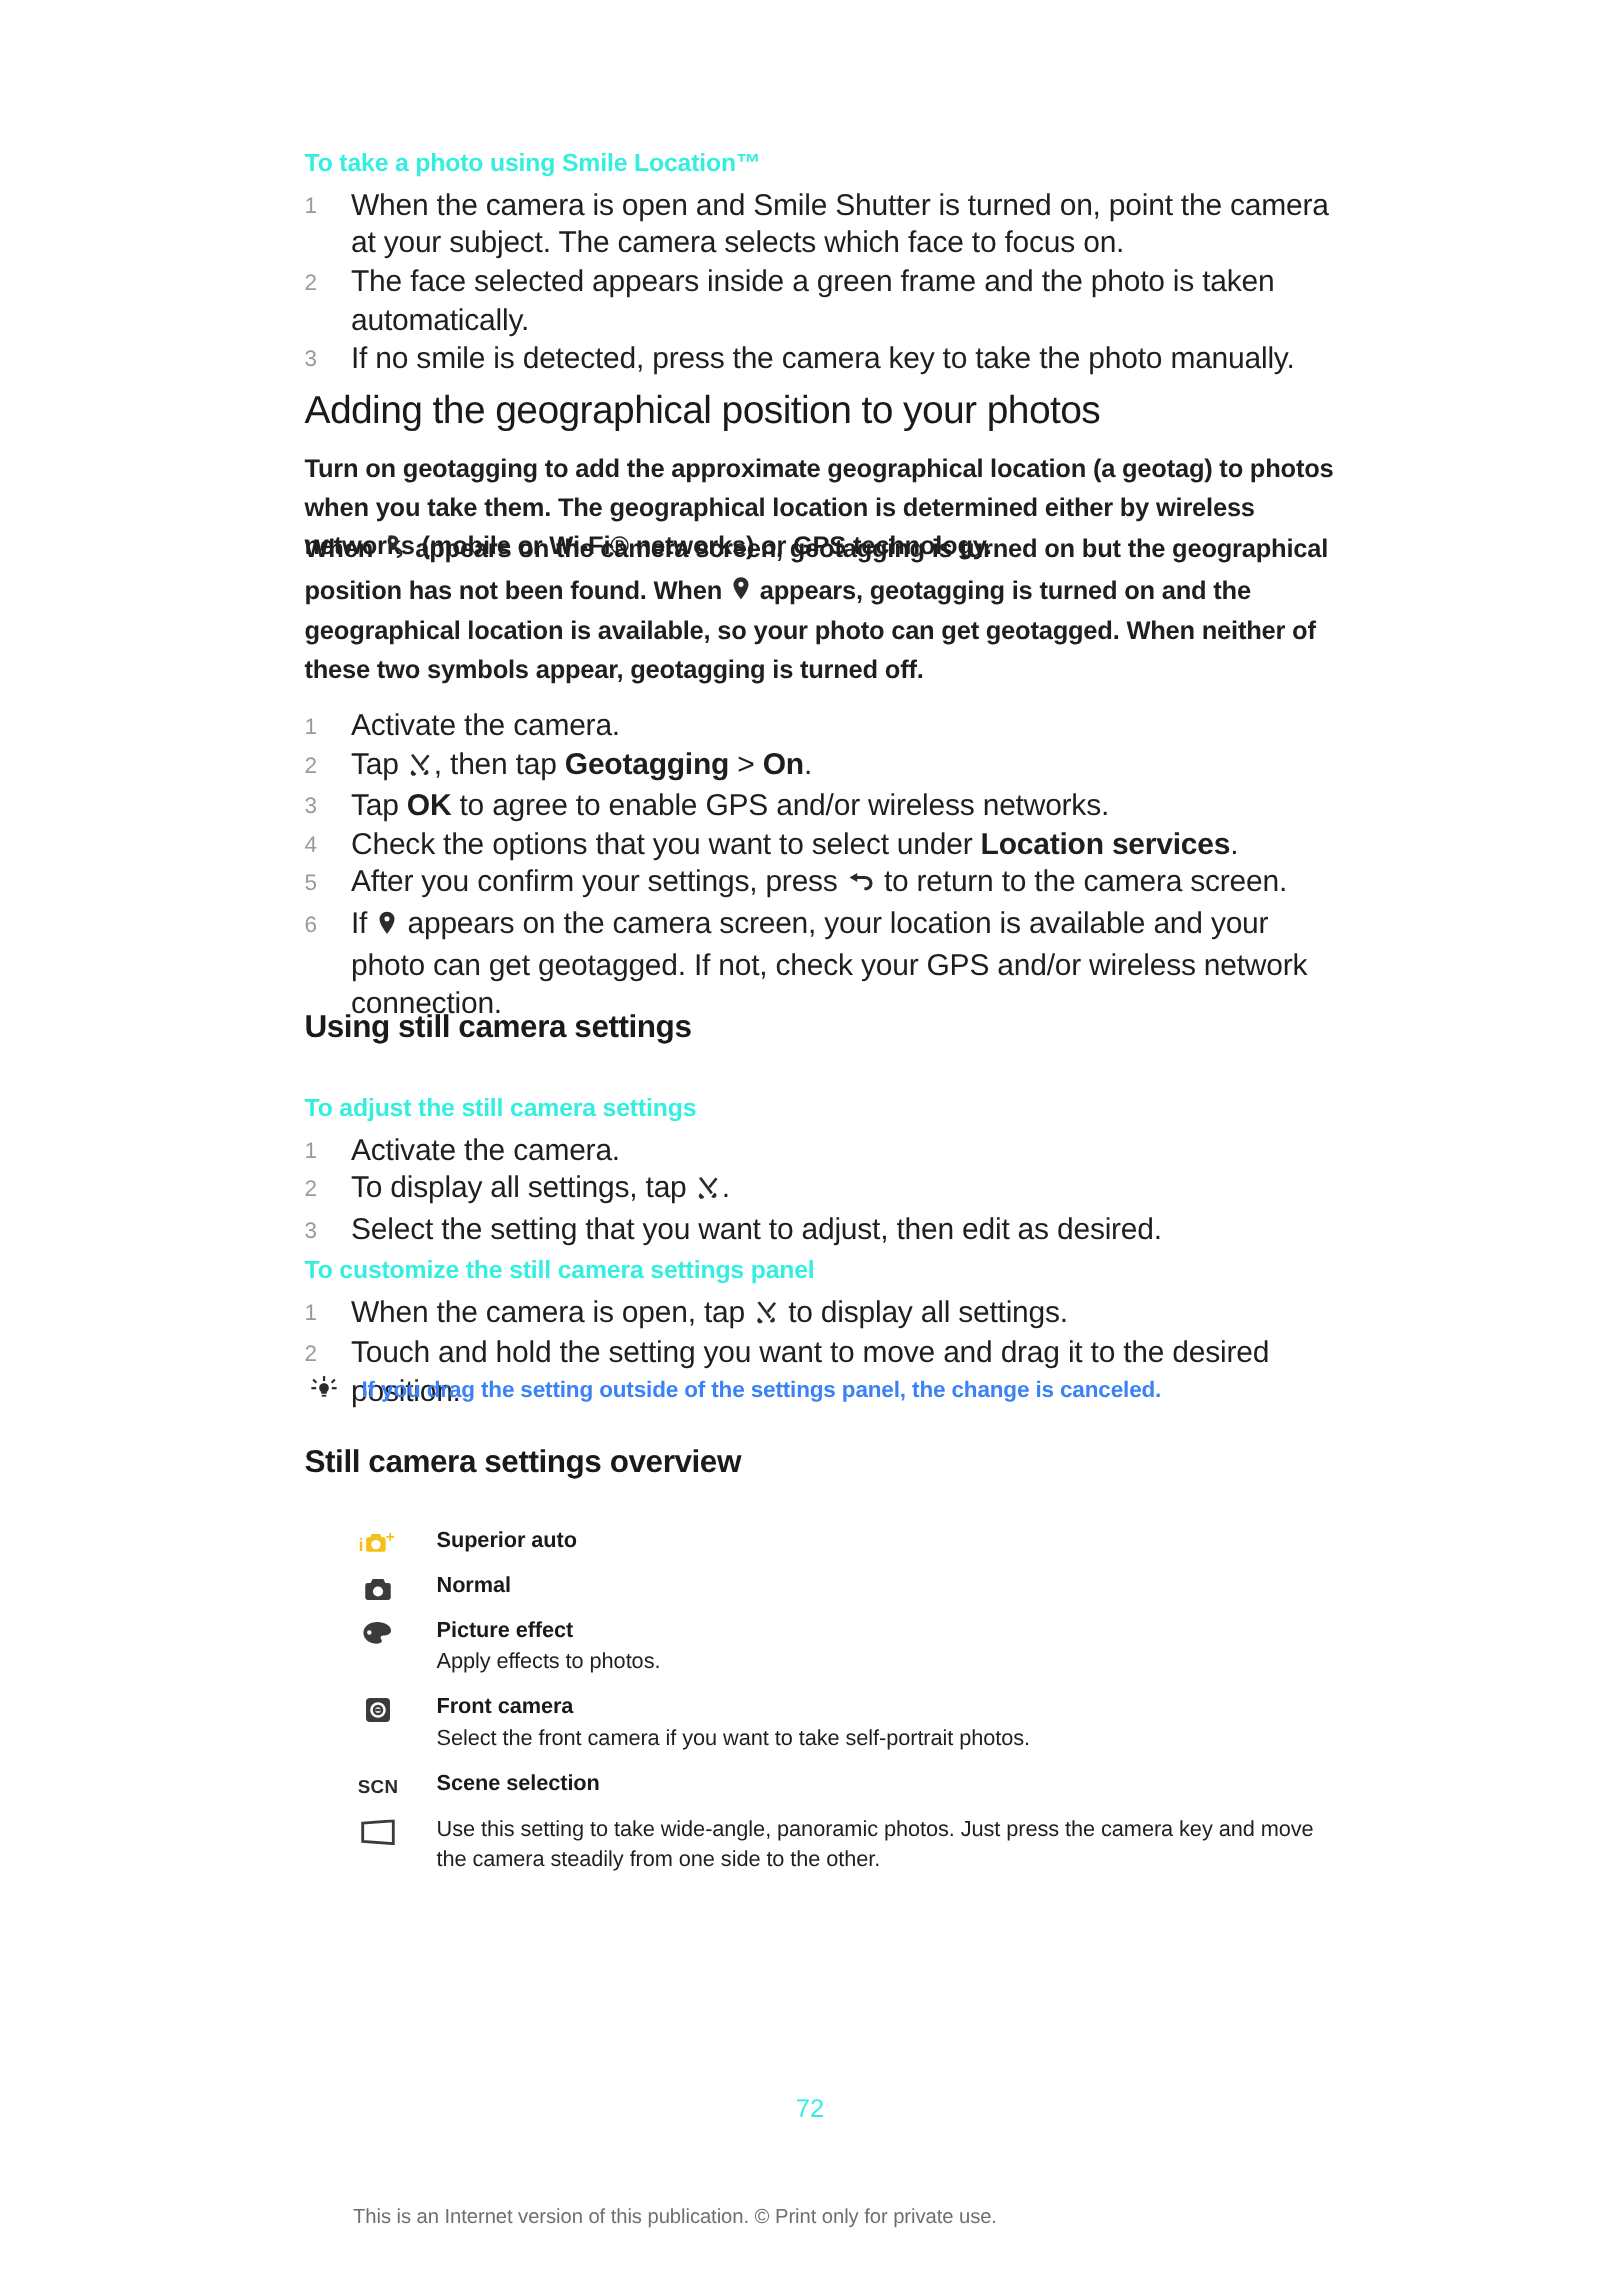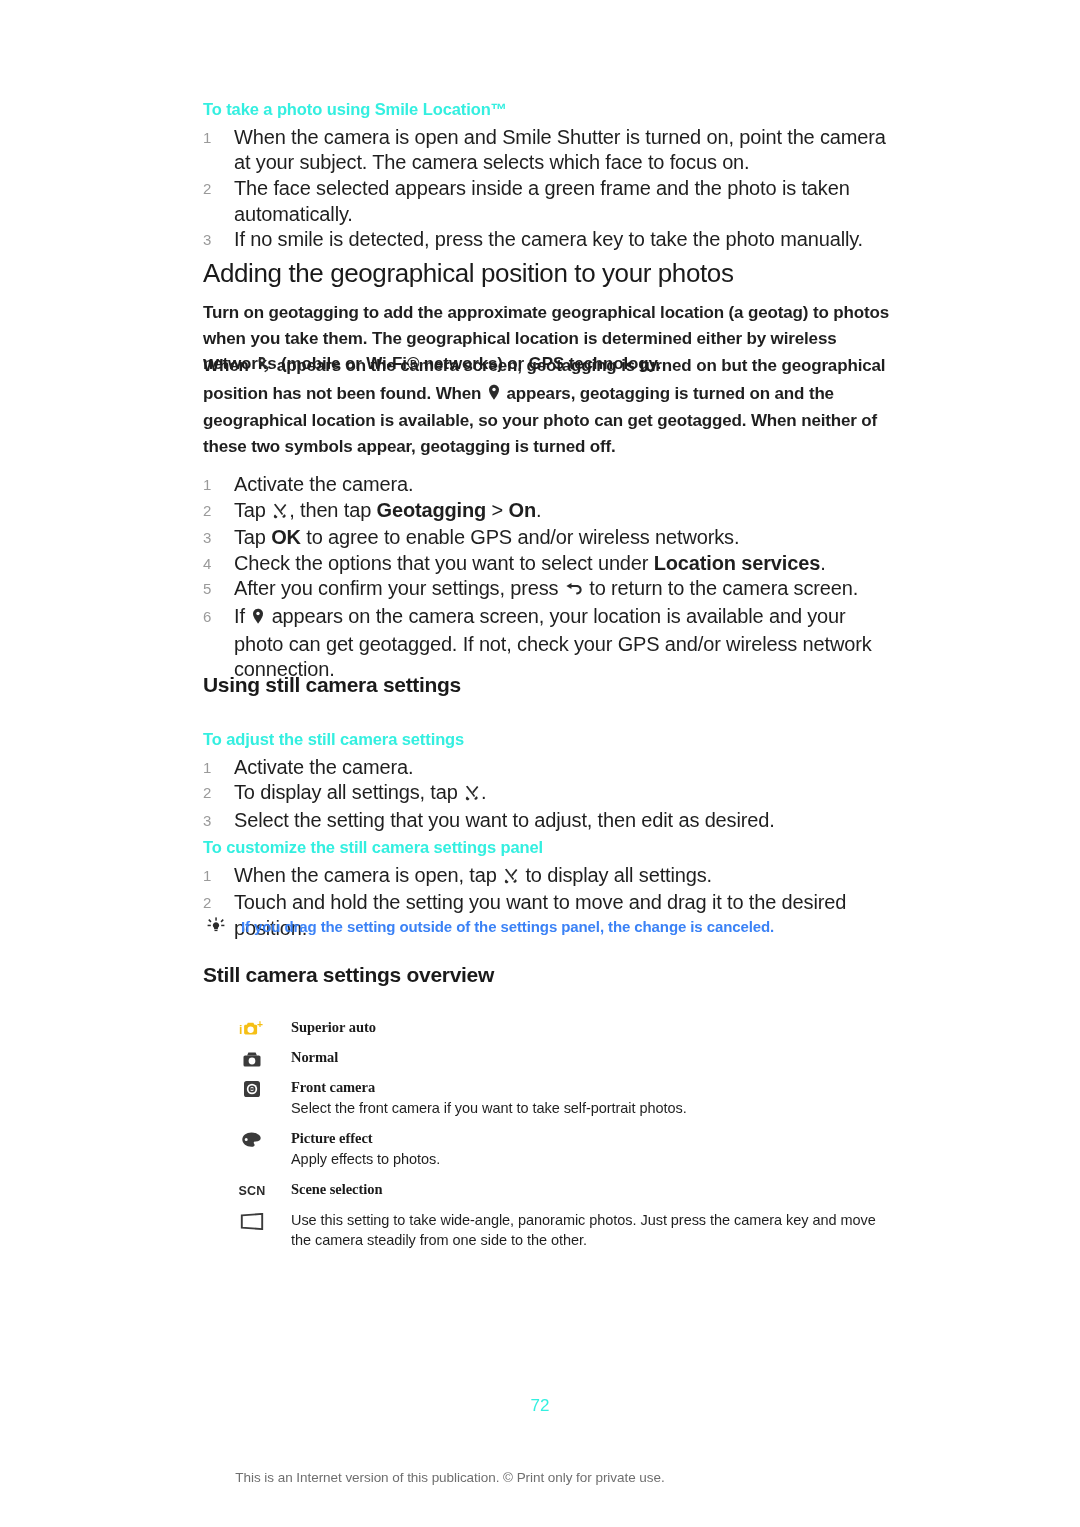--- a/index.html
+++ b/index.html
@@ -126,21 +126,20 @@
     display: flex;
     align-items: center;
     justify-content: center;
   }
   .ov-title {
     font-size: 14.5px;
     font-weight: bold;
     color: #1a1a1a;
     line-height: 19px;
     letter-spacing: -0.05px;
-    font-family: Liberation Serif, serif;
   }
   .ov-desc {
     font-size: 14.5px;
     font-weight: normal;
     color: #1f1f1f;
     line-height: 20px;
     letter-spacing: -0.05px;
     margin-top: 1px;
   }
   .scn-glyph {
@@ -304,43 +303,43 @@
           <svg width="20" height="17" viewBox="0 0 20 17">
             <rect x="1.5" y="4.4" width="17" height="11.2" rx="1.6" fill="#3b3b3b"></rect>
             <path d="M6.4 1.6 h7.2 l1.3 2.8 h-9.8 z" fill="#3b3b3b"></path>
             <circle cx="10" cy="10" r="3.4" fill="#ffffff"></circle>
           </svg>
         </div>
         <div class="ov-title">Normal</div>
       </div>
       <div class="ov-item">
         <div class="ov-icon">
+          <svg width="22" height="19" viewBox="0 0 22 19">
+            <path d="M10.5 1.4 C5.3 1.4 1.3 4.5 1.3 8.6 c0 4.1 4 7.2 9.2 7.2 c2.2 0 3.1 -0.9 3.1 -1.9 c0 -0.9 -0.9 -1.2 -0.9 -2.1 c0 -0.9 0.8 -1.4 2 -1.4 c3.2 0 5 -1.4 5 -3.5 C19.7 4.2 15.6 1.4 10.5 1.4 z M5.2 9.9 a1.5 1.5 0 1 1 0 -3 a1.5 1.5 0 0 1 0 3 z" fill="#3b3b3b"></path>
+            <path d="M14.6 3.0 l2.1 1.6 l-5.1 6.2 l-1.7 0.6 l0.4 -1.8 z" fill="#3b3b3b"></path>
+          </svg>
+        </div>
+        <div class="ov-title">Picture effect</div>
+        <div class="ov-desc">Apply effects to photos.</div>
+      </div>
+      <div class="ov-item">
+        <div class="ov-icon">
           <svg width="18" height="18" viewBox="0 0 18 18">
             <rect x="1" y="1" width="16" height="16" rx="2.6" fill="#3b3b3b"></rect>
             <circle cx="9" cy="9" r="5.2" fill="#ffffff"></circle>
             <circle cx="9" cy="9" r="3.5" fill="#3b3b3b"></circle>
             <circle cx="9" cy="9" r="1.9" fill="#ffffff"></circle>
             <rect x="7.2" y="8.2" width="3.6" height="1.6" fill="#3b3b3b"></rect>
           </svg>
         </div>
         <div class="ov-title">Front camera</div>
         <div class="ov-desc">Select the front camera if you want to take self-portrait photos.</div>
       </div>
       <div class="ov-item">
         <div class="ov-icon">
-          <svg width="22" height="19" viewBox="0 0 22 19">
-            <path d="M10.5 1.4 C5.3 1.4 1.3 4.5 1.3 8.6 c0 4.1 4 7.2 9.2 7.2 c2.2 0 3.1 -0.9 3.1 -1.9 c0 -0.9 -0.9 -1.2 -0.9 -2.1 c0 -0.9 0.8 -1.4 2 -1.4 c3.2 0 5 -1.4 5 -3.5 C19.7 4.2 15.6 1.4 10.5 1.4 z M5.2 9.9 a1.5 1.5 0 1 1 0 -3 a1.5 1.5 0 0 1 0 3 z" fill="#3b3b3b"></path>
-            <path d="M14.6 3.0 l2.1 1.6 l-5.1 6.2 l-1.7 0.6 l0.4 -1.8 z" fill="#3b3b3b"></path>
-          </svg>
-        </div>
-        <div class="ov-title">Picture effect</div>
-        <div class="ov-desc">Apply effects to photos.</div>
-      </div>
-      <div class="ov-item">
-        <div class="ov-icon">
           <span class="scn-glyph">SCN</span>
         </div>
         <div class="ov-title">Scene selection</div>
       </div>
       <div class="ov-item">
         <div class="ov-icon">
           <svg width="24" height="17" viewBox="0 0 24 17">
             <path d="M1.8 2.4 L22.2 0.9 L22.2 16.1 L1.8 14.6 Z" fill="none" stroke="#3b3b3b" stroke-width="1.9"></path>
           </svg>
         </div>

